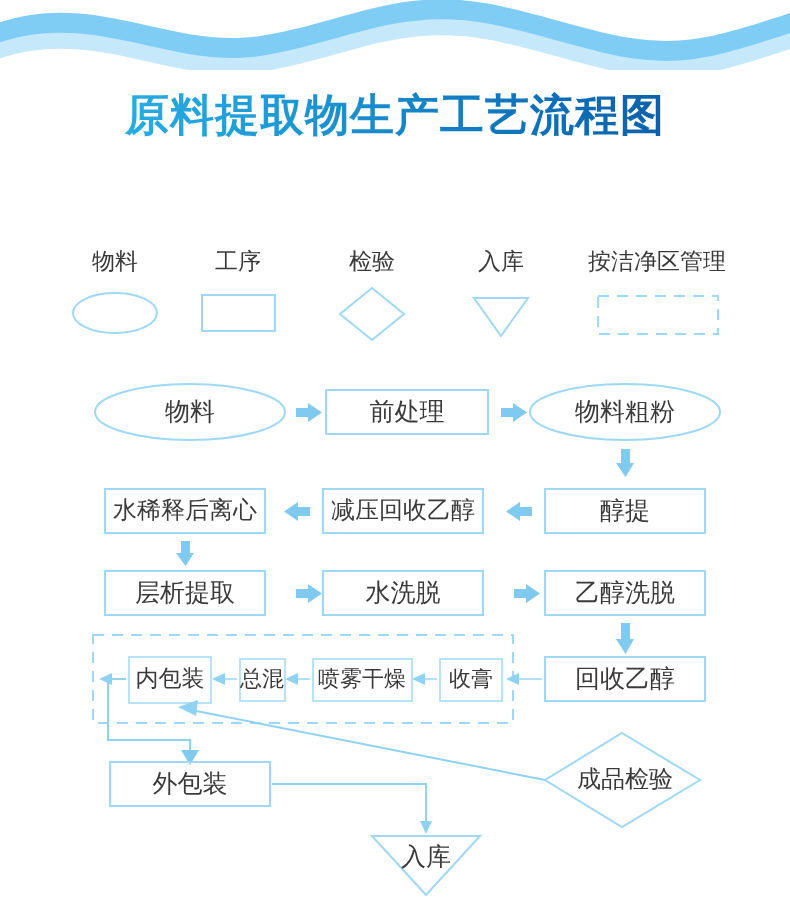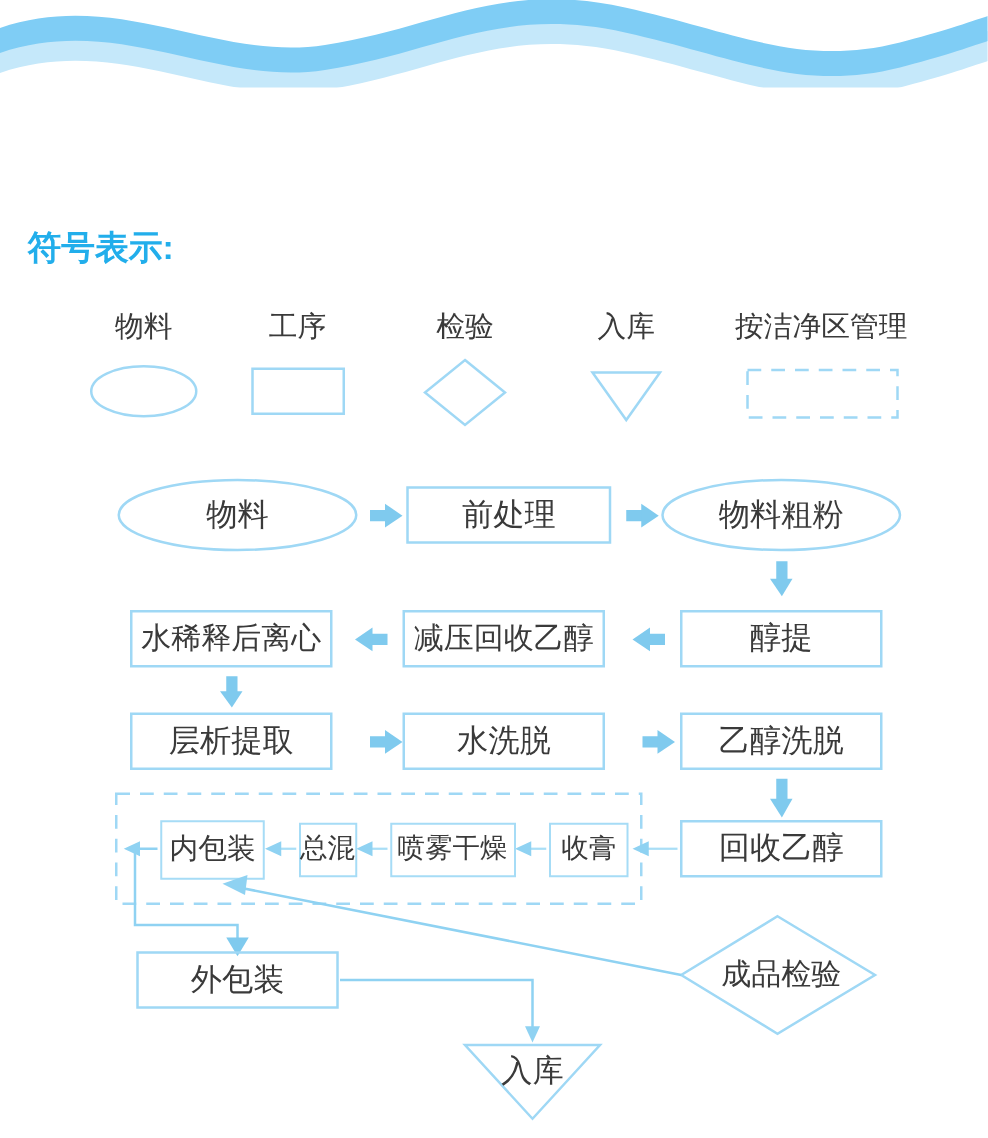--- a/index.html
+++ b/index.html
@@ -48,21 +48,21 @@
 </head>
 <body>
 
 <div id="stage">
 
   <svg id="wave" viewBox="0 0 790 70" preserveAspectRatio="none">
     <path d="M-10,38 C 90,-2 170,62 260,48 C 350,34 400,-4 500,18 C 590,38 640,66 720,46 C 760,36 785,26 800,22 L800,46 C 785,50 760,60 720,70 C 640,90 590,62 500,42 C 400,20 350,58 260,72 C 170,86 90,22 -10,62 Z" fill="#C5E8FA"></path>
     <path d="M-10,26 C 90,-14 170,50 260,36 C 350,22 400,-16 500,6 C 590,26 640,54 720,34 C 760,24 785,14 800,10 L800,30 C 785,34 760,44 720,54 C 640,74 590,46 500,26 C 400,4 350,42 260,56 C 170,70 90,6 -10,46 Z" fill="#7FCDF5"></path>
   </svg>
 
-  <div id="symbol-label">符号表示:</div>
+  <div id="title">原料提取物生产工艺流程图</div>
 
   <svg id="flow" viewBox="0 0 790 910">
 
     <g>
 
       <g>
         <text class="legend-text" x="115" y="263">物料</text>
         <ellipse class="shape" cx="115" cy="313" rx="42" ry="20"></ellipse>
       </g>
 

